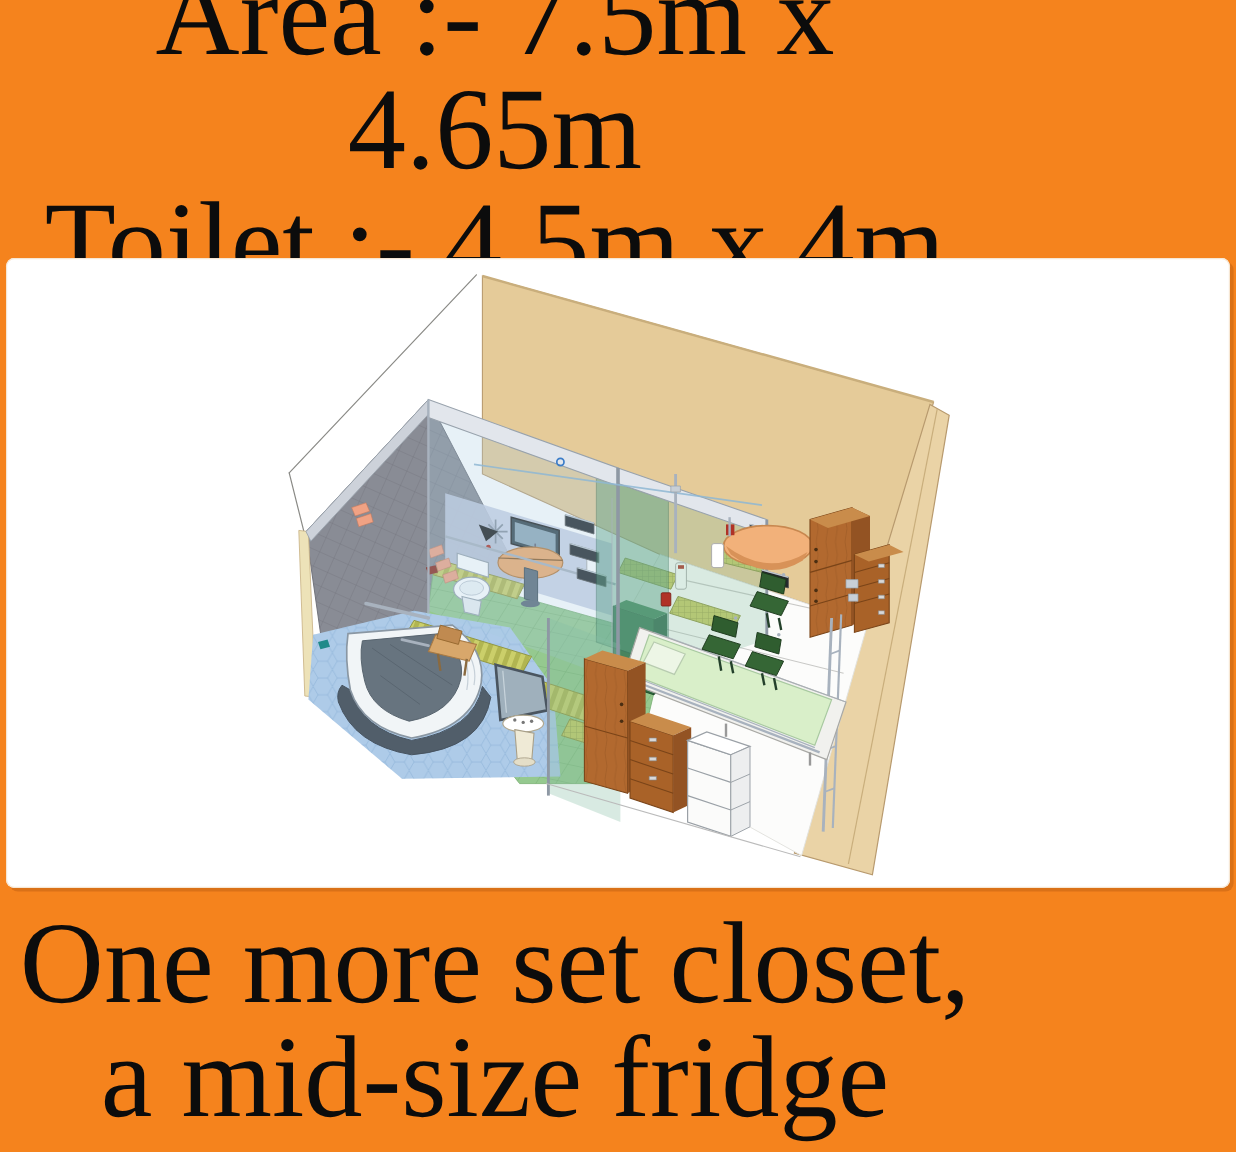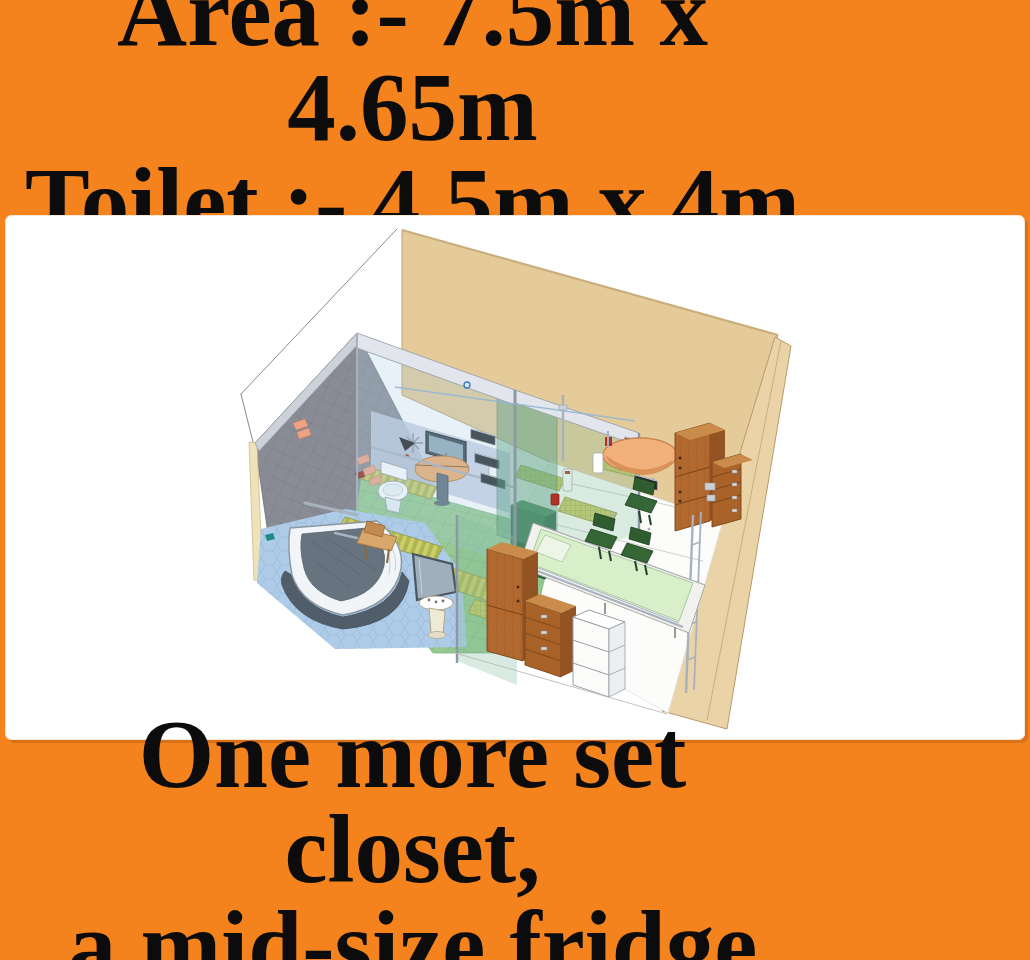--- a/index.html
+++ b/index.html
@@ -3,21 +3,21 @@
 <meta charset="utf-8">
 <style>
   html,body{margin:0;padding:0;}
   body{
     width:1030px;height:960px;position:relative;overflow:hidden;
     font-family:"Liberation Serif","DejaVu Serif",serif;
     background:#F5831D;
   }
   .headline{
     position:absolute;left:0;width:825px;text-align:center;
-    font-weight:bold;color:#0C0C0C;line-height:0.98;
+    font-weight:normal;color:#0C0C0C;line-height:0.98;
   }
   #header{top:0;height:215px;display:flex;flex-direction:column;justify-content:center;font-size:97px;}
   #footer{top:740px;height:220px;display:flex;flex-direction:column;justify-content:center;font-size:97px;}
   #render-panel{
     position:absolute;left:5px;top:215px;width:1020px;height:525px;
     background:#FFFFFF;border-radius:7px;
     box-shadow:3px 3px 0 rgba(186,92,17,0.45), inset 0 0 0 1px #F6E7D4;
   }
   #render-panel svg{display:block;width:1020px;height:525px;}
   svg *{vector-effect:non-scaling-stroke;}

